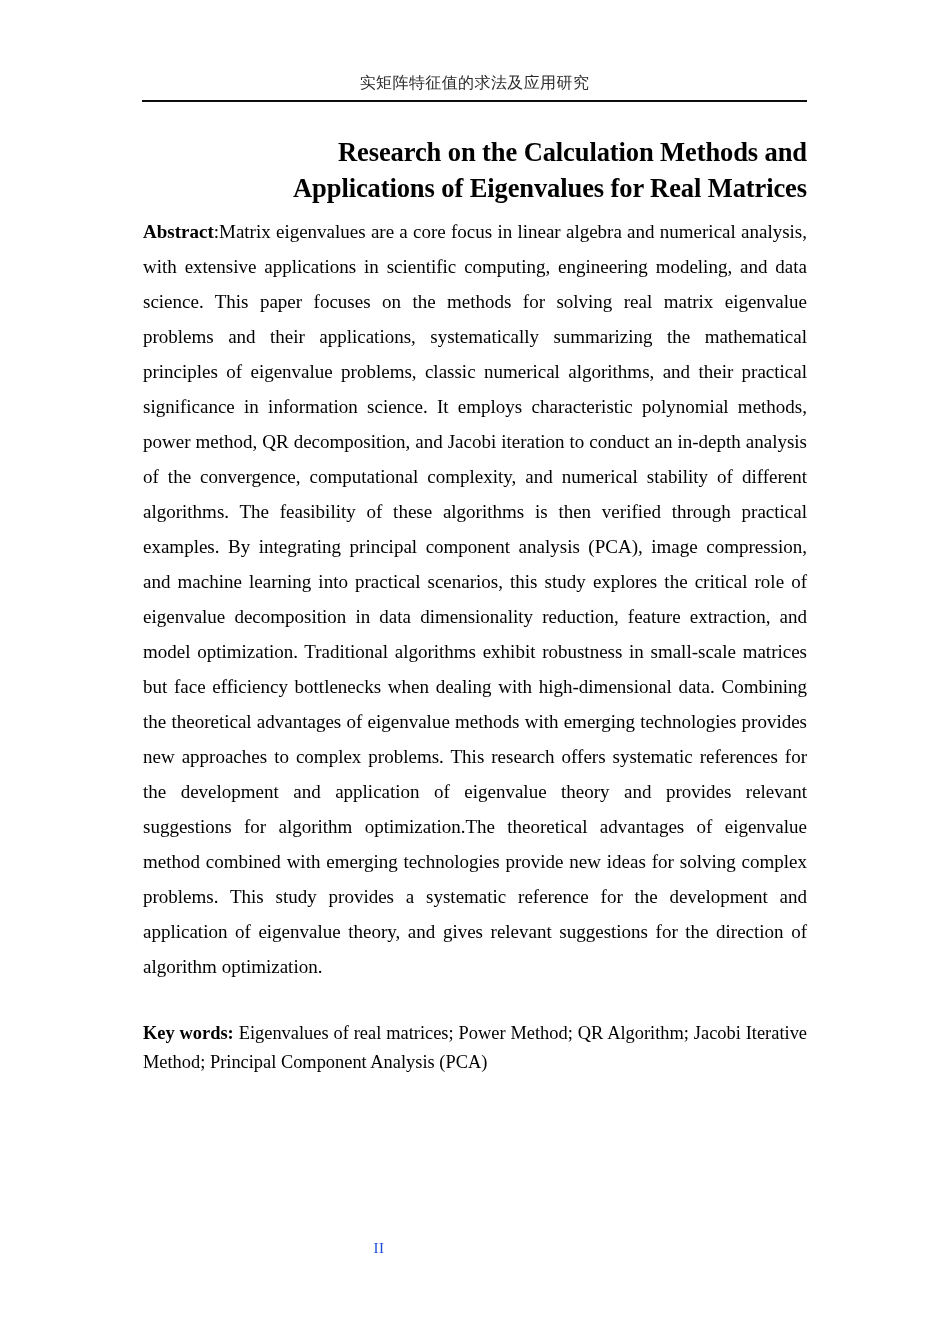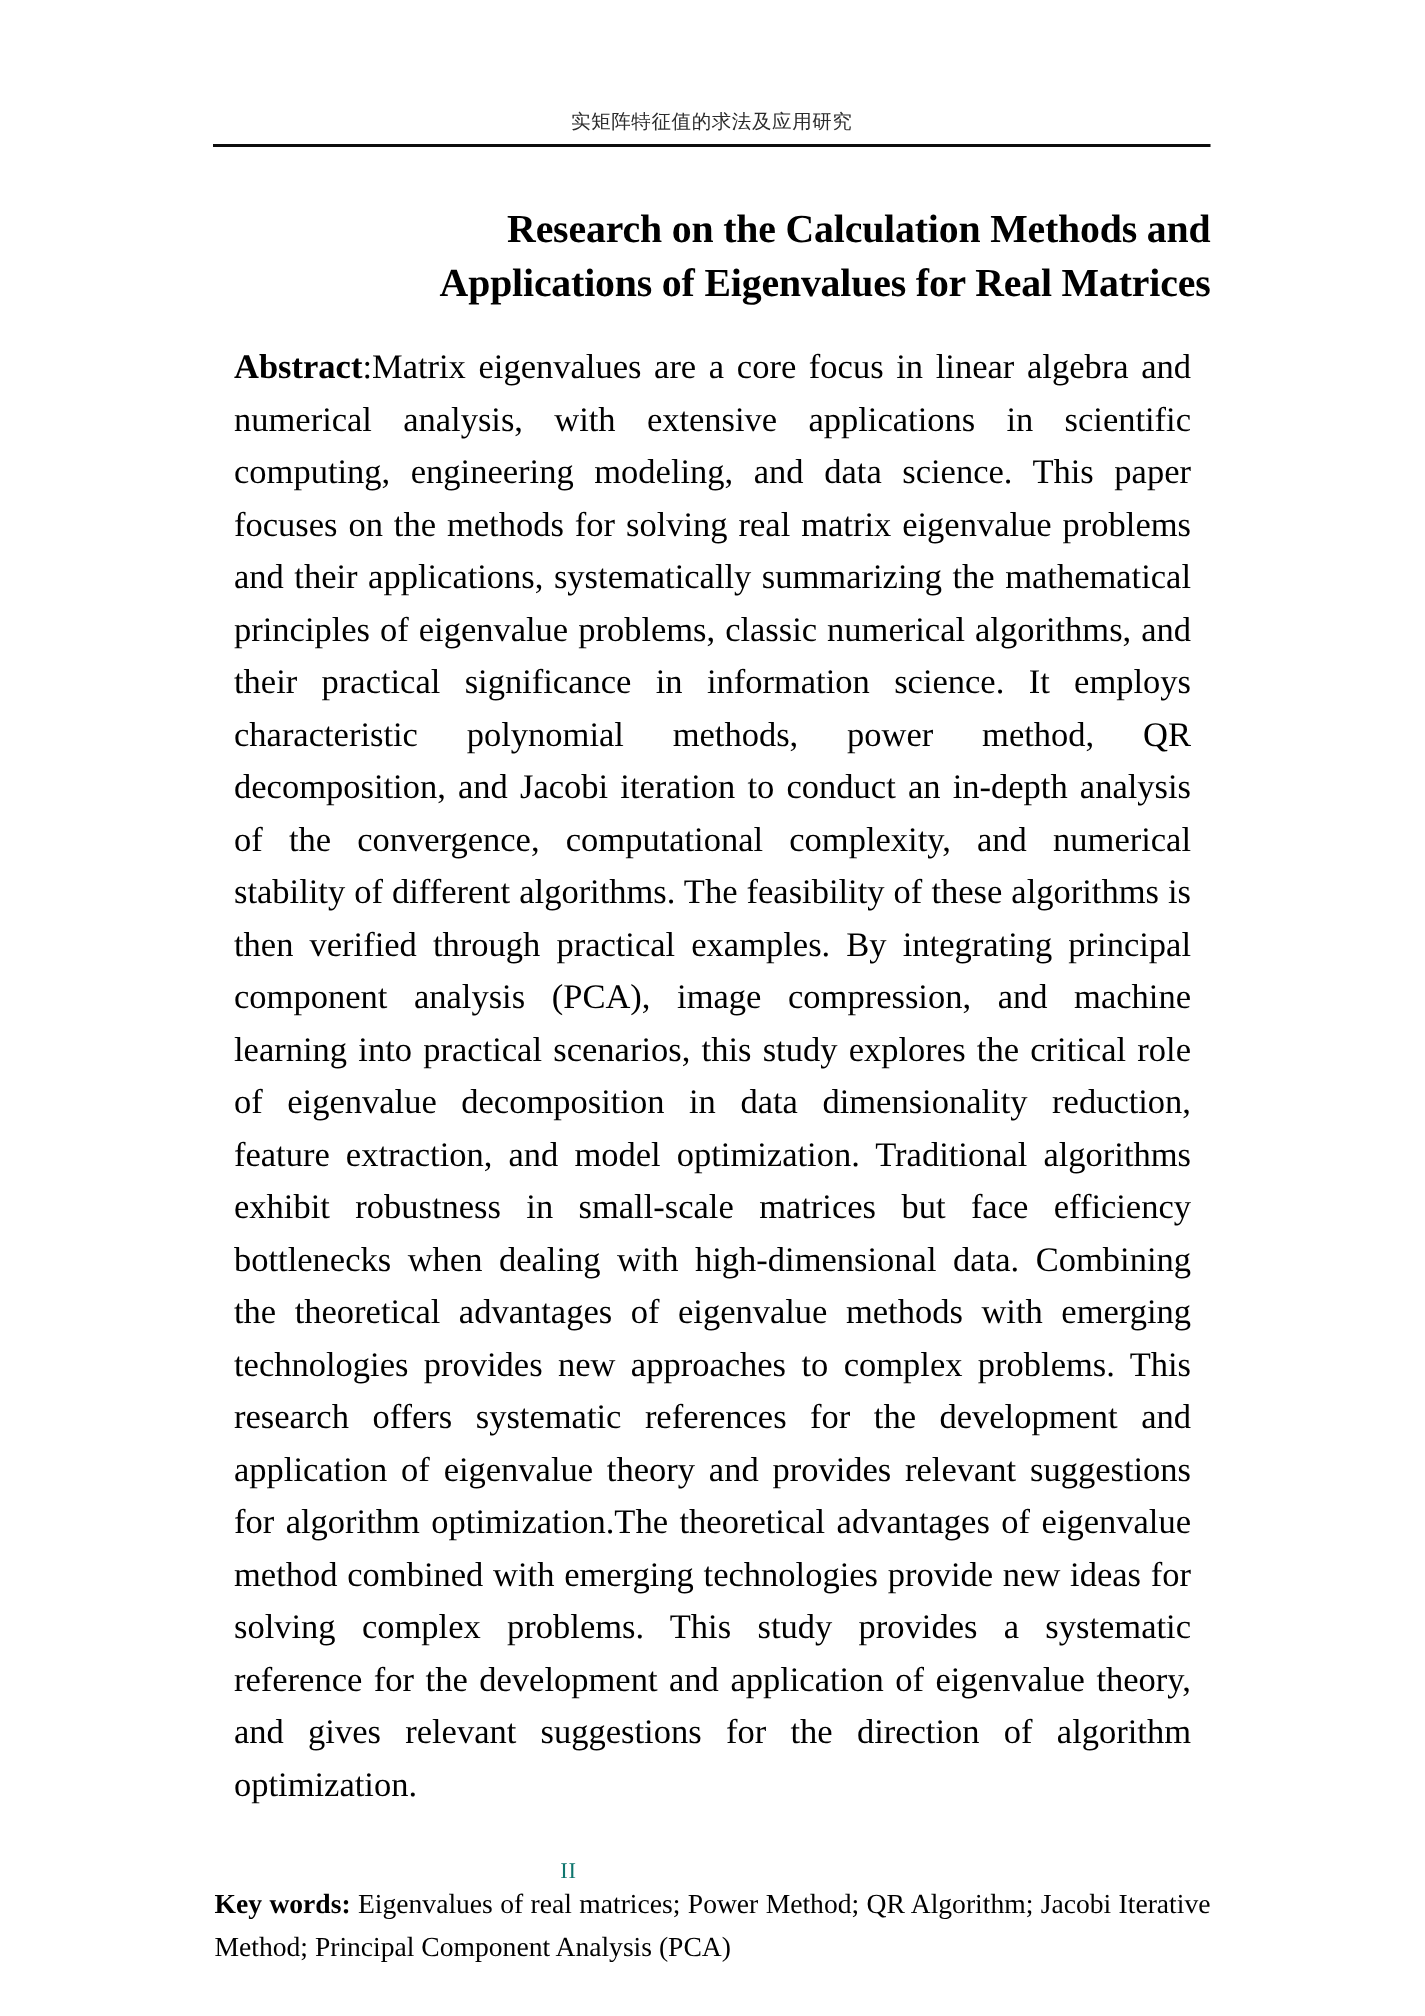--- a/index.html
+++ b/index.html
@@ -24,21 +24,21 @@
   
   .header-block {
     position: absolute;
     left: 142px;
     top: 74px;
     width: 665px;
   }
 
   .header-text {
     text-align: center;
-    font-size: 13px;
+    font-size: 16px;
     line-height: 1.25;
     color: #2b2b2b;
     font-family: Liberation Mono, monospace;
     letter-spacing: 0.4px;
     white-space: nowrap;
   }
 
   .header-rule {
     margin-top: 6px;
     width: 100%;
@@ -65,22 +65,22 @@
 
   
   .body-area {
     position: absolute;
     left: 143px;
     top: 214px;
     width: 664px;
   }
 
   p.para {
-    margin: 13px;
-    font-size: 23px;
+    margin: 0;
+    font-size: 19px;
     line-height: 35px;
     text-align: justify;
     text-justify: inter-word;
     -webkit-hyphens: none;
     hyphens: none;
   }
 
   p.para:last-child {
     text-align-last: left;
   }
@@ -106,21 +106,21 @@
   }
 
   
   .folio {
     position: absolute;
     left: 0;
     top: 1240px;
     width: 758px;
     text-align: center;
     font-size: 15px;
-    color: #0f766e;
+    color: #1d4ed8;
     letter-spacing: 0.5px;
   }
 </style>
 </head>
 <body>
 
 <div class="page">
 
   <div class="header-block">
     <div class="header-text">实矩阵特征值的求法及应用研究</div>

